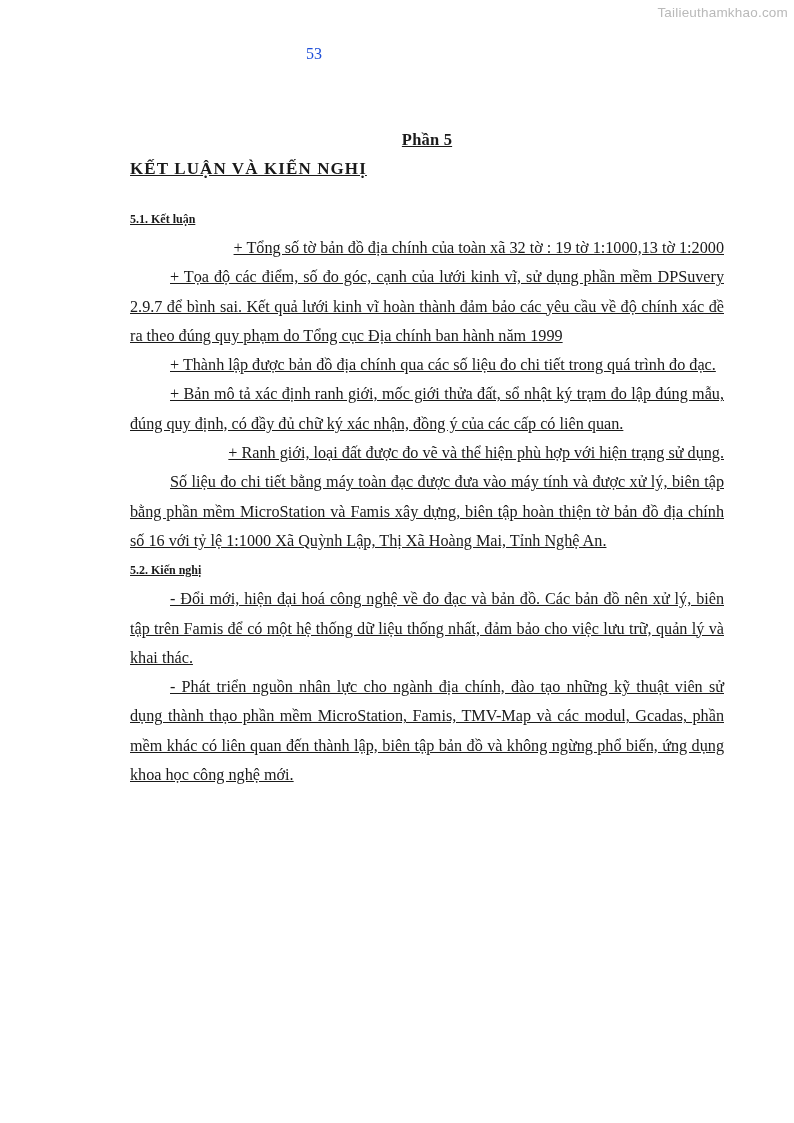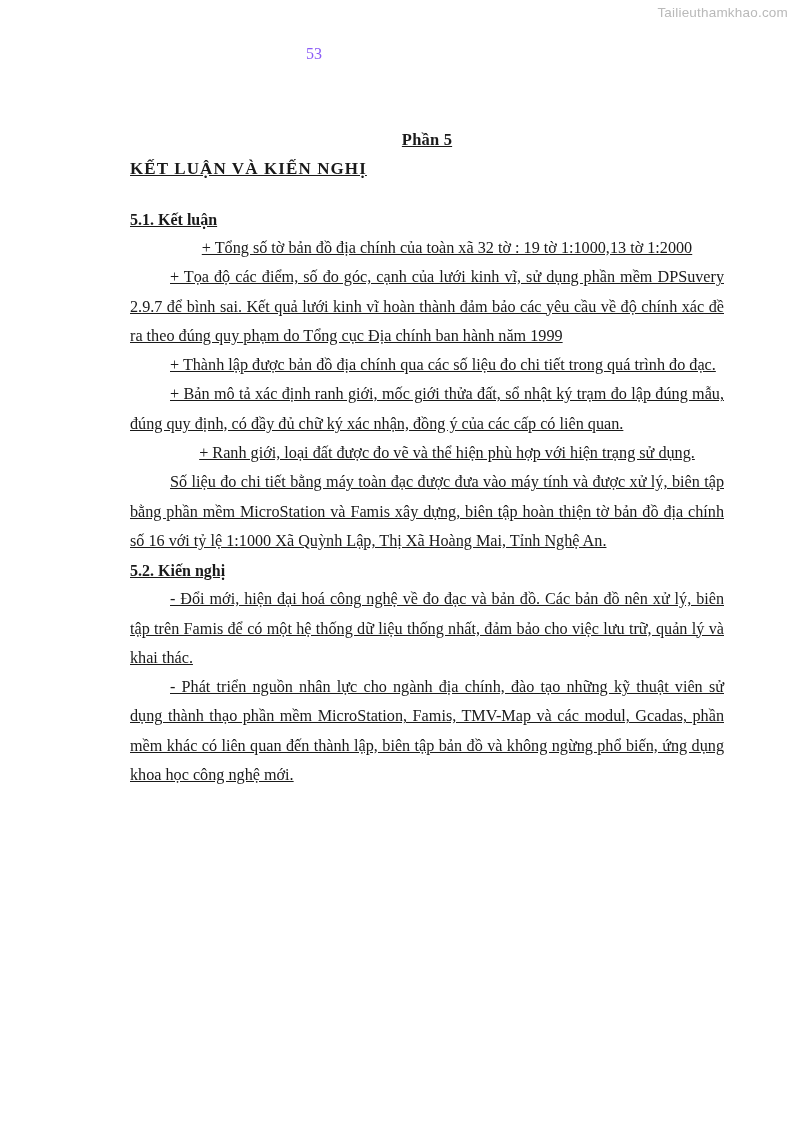--- a/index.html
+++ b/index.html
@@ -40,21 +40,21 @@
   }
 
   
   .page-number {
     position: absolute;
     left: 0;
     top: 45px;
     width: 628px;
     text-align: center;
     font-size: 16px;
-    color: #8b5cf6;
+    color: #1d4ed8;
   }
 
   
   .content {
     position: absolute;
     left: 130px;
     top: 125px;
     width: 594px;
     text-decoration: underline;
   }
@@ -72,40 +72,40 @@
     text-align: left;
     font-weight: bold;
     font-size: 17px;
     line-height: 29px;
     margin: 0 0 0 0;
     letter-spacing: 1.1px;
   }
 
   .section-heading {
     font-weight: bold;
-    font-size: 16px;
+    font-size: 12px;
     line-height: 29px;
     margin: 0;
     text-align: left;
   }
 
   .spacer-sm { height: 22px; }
 
   .para {
     font-size: 16.2px;
     line-height: 29.3px;
     margin: 0;
     text-align: justify;
     text-justify: inter-word;
     text-indent: 40px;
     hyphens: none;
   }
 
   .para.no-justify {
-    text-align: center;
+    text-align: right;
   }
 </style>
 </head>
 <body>
 
 <div class="page">
 
   <div class="watermark">Tailieuthamkhao.com</div>
 
   <div class="page-number">53</div>

